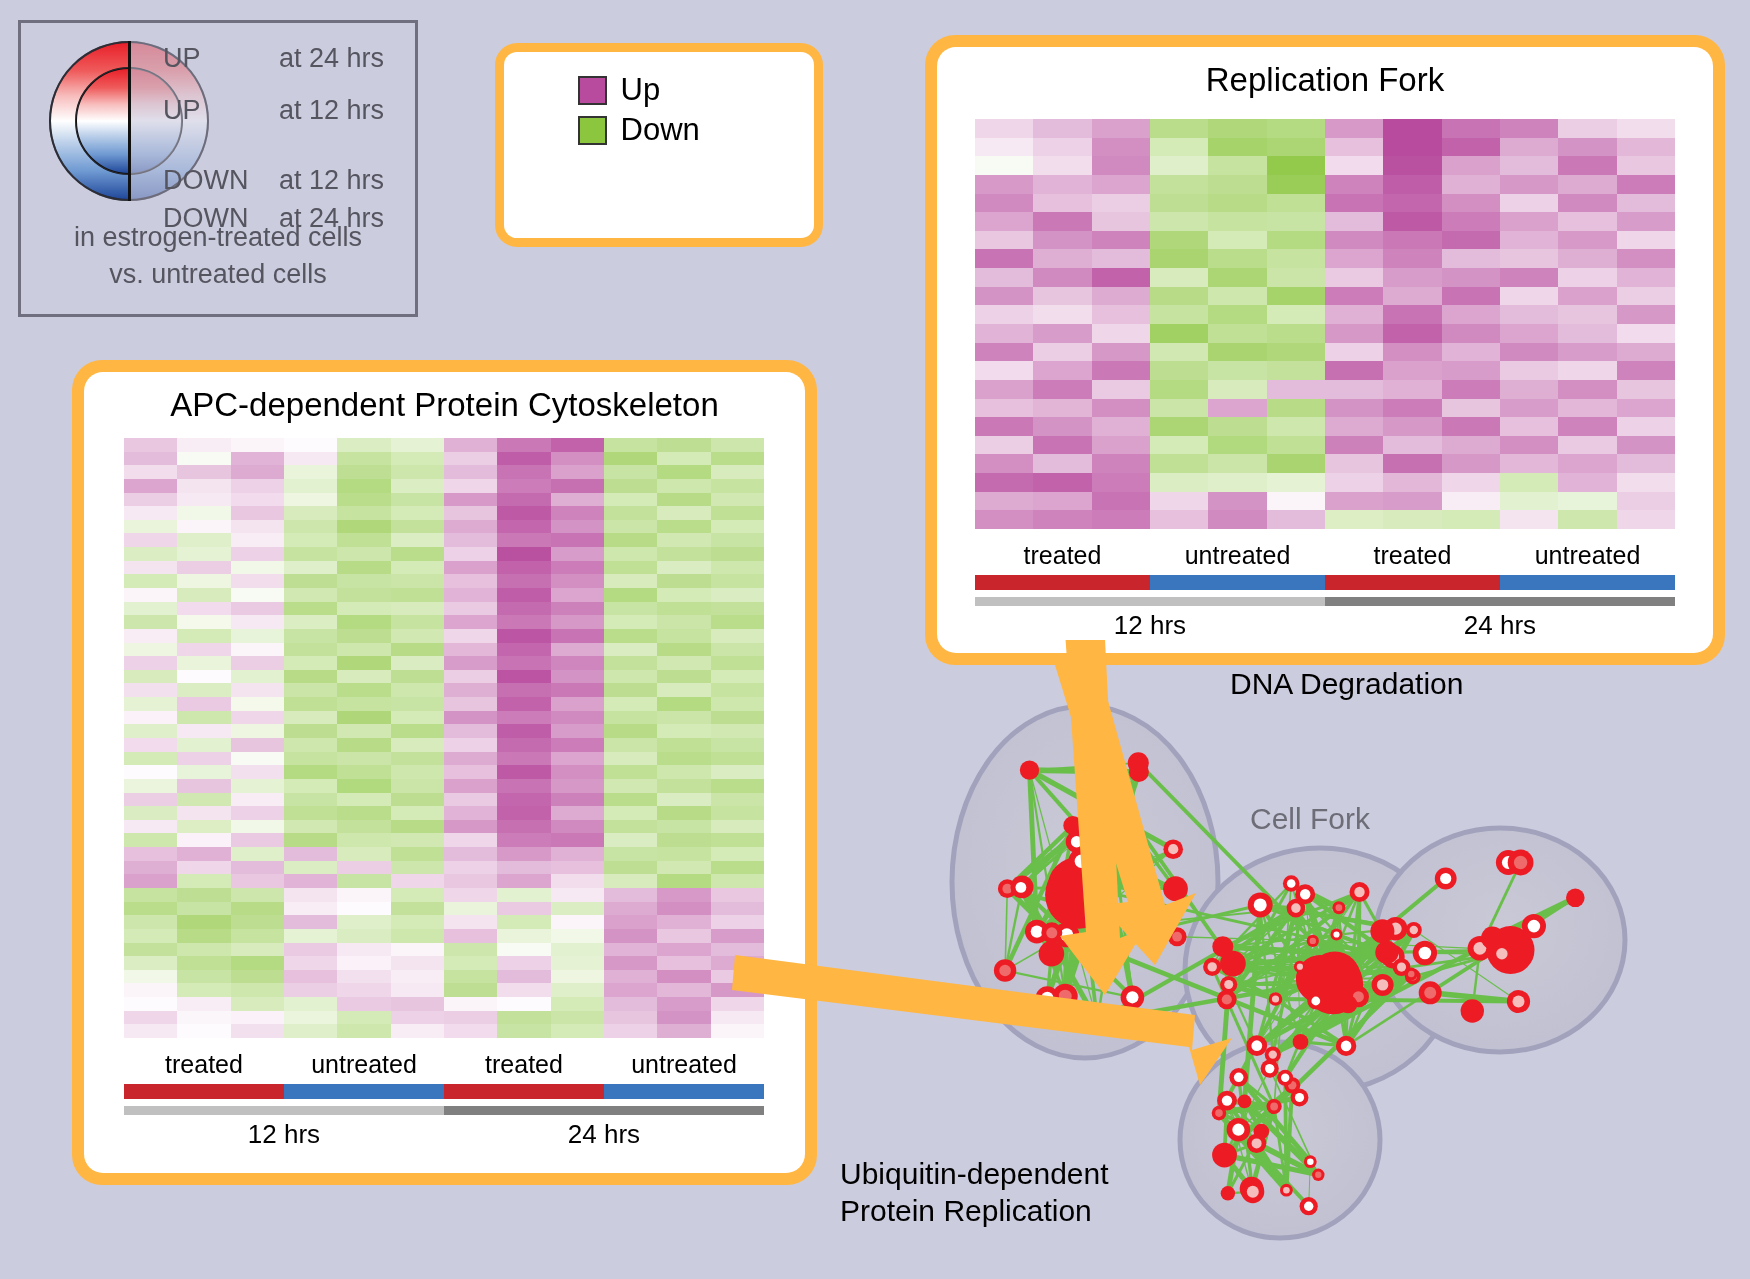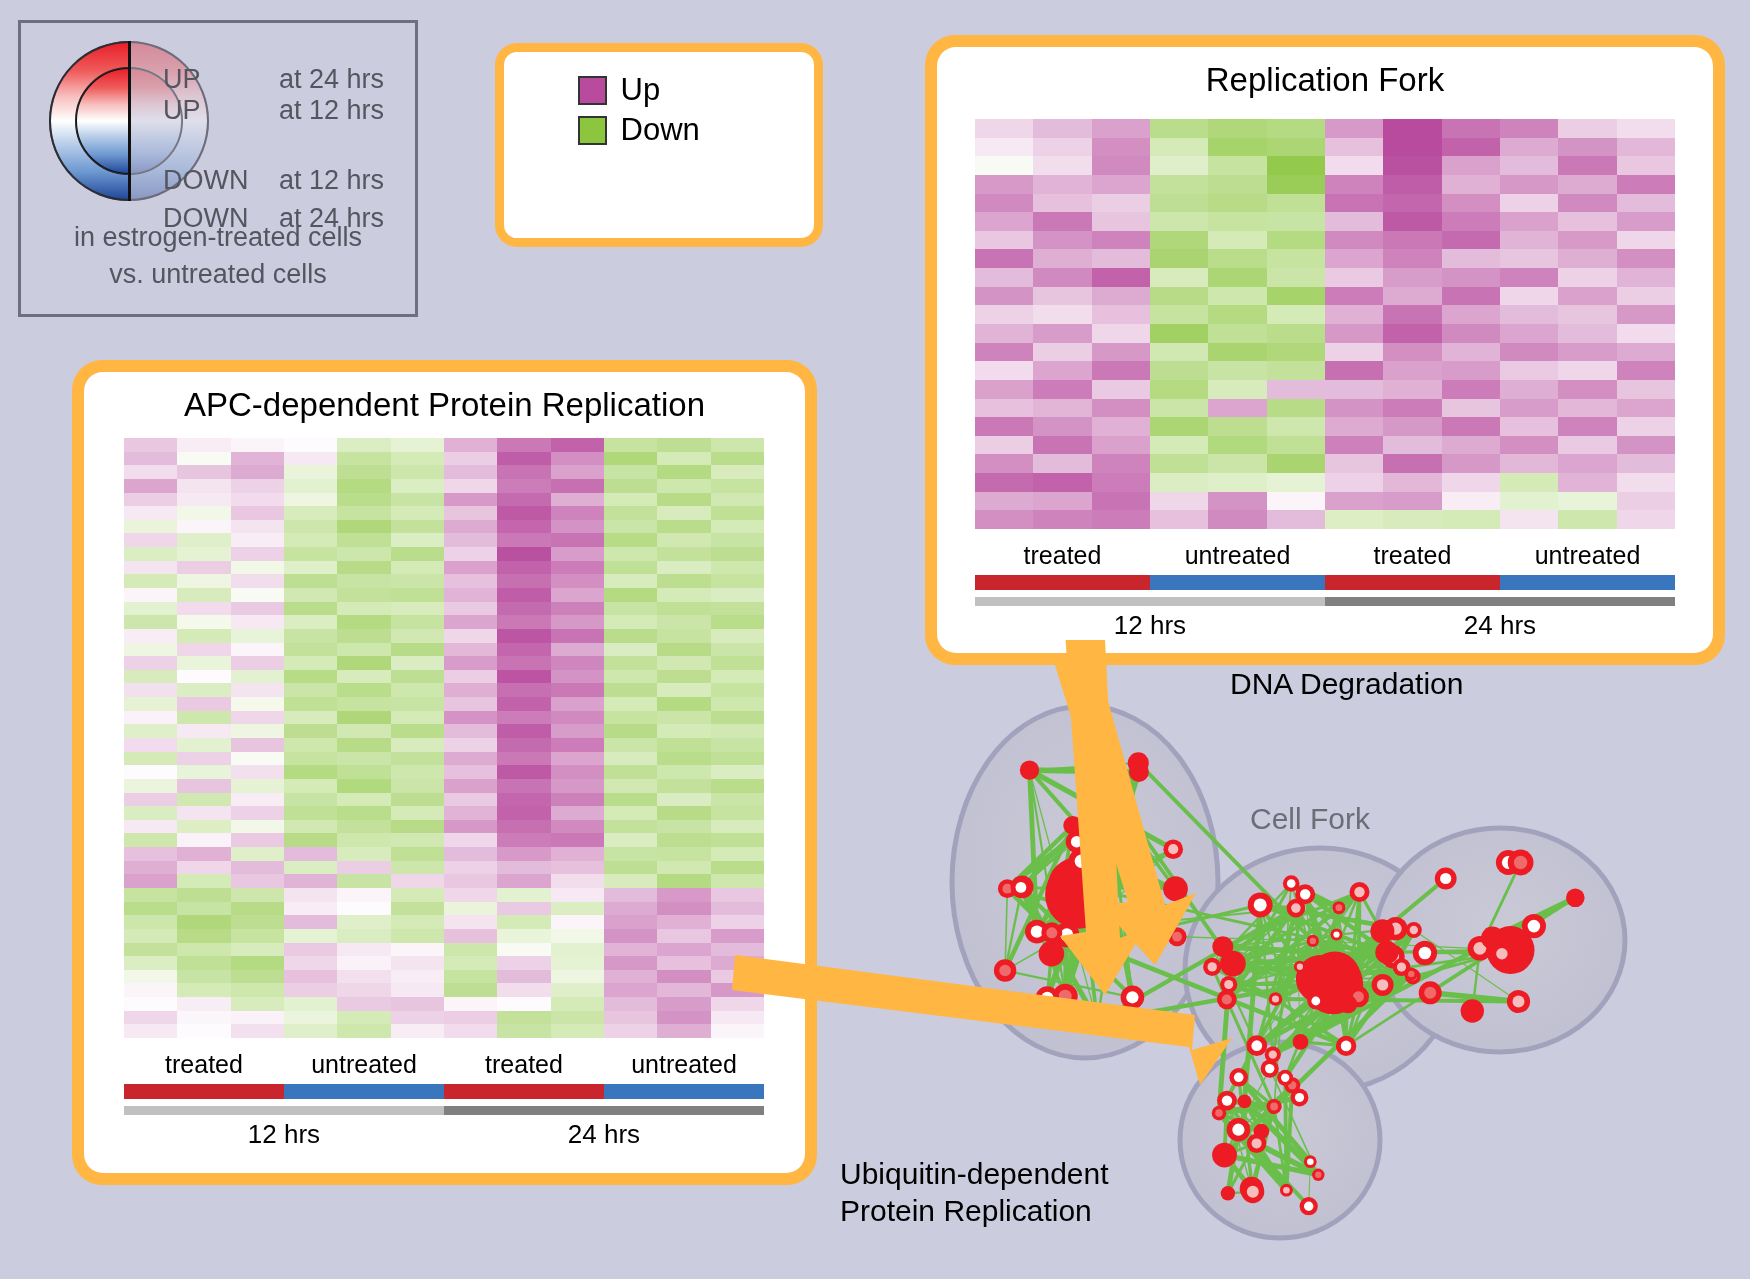--- a/index.html
+++ b/index.html
@@ -88,21 +88,21 @@
   <div id="scale-legend">
     <div class="ring-wrap">
       <div class="halfring outer-ring"></div>
       <div class="halfring inner-ring"></div>
       <div class="ring-right-mask"></div>
       <div class="ring-right-outline"></div>
       <div class="ring-right-outline2"></div>
       <div class="ring-vline"></div>
     </div>
 
-    <div class="scale-row" style="left:142px;top:41px;">
+    <div class="scale-row" style="left:142px;top:20px;">
       <span class="dir" style="width:116px">UP</span><span class="tm">at 24 hrs</span>
     </div>
     <div class="scale-row" style="left:142px;top:72px;">
       <span class="dir" style="width:116px">UP</span><span class="tm">at 12 hrs</span>
     </div>
     <div class="scale-row" style="left:142px;top:142px;">
       <span class="dir" style="width:116px">DOWN</span><span class="tm">at 12 hrs</span>
     </div>
     <div class="scale-row" style="left:142px;top:180px;">
       <span class="dir" style="width:116px">DOWN</span><span class="tm">at 24 hrs</span>
@@ -416,21 +416,21 @@
         <div class="tlbls">
             <span>12 hrs</span>
             <span>24 hrs</span>
           </div>
       </div>
     </div>
   </div>
 
   <div class="panel" id="panel-apc">
     <div class="paper">
-      <div class="panel-title">APC-dependent Protein Replication</div>
+      <div class="panel-title">APC-dependent Protein Cytoskeleton</div>
       <div class="hm" id="hm-apc" style="left: 40px; top: 66px; width: 640px; height: 600px; grid-template-columns: repeat(12, 1fr); grid-template-rows: repeat(44, 1fr);">
           <div class="cell" style="background:rgb(233,199,225)"></div>
           <div class="cell" style="background:rgb(248,237,245)"></div>
           <div class="cell" style="background:rgb(251,244,249)"></div>
           <div class="cell" style="background:rgb(253,251,253)"></div>
           <div class="cell" style="background:rgb(219,237,195)"></div>
           <div class="cell" style="background:rgb(229,242,212)"></div>
           <div class="cell" style="background:rgb(224,176,213)"></div>
           <div class="cell" style="background:rgb(202,120,182)"></div>
           <div class="cell" style="background:rgb(193,98,170)"></div>

